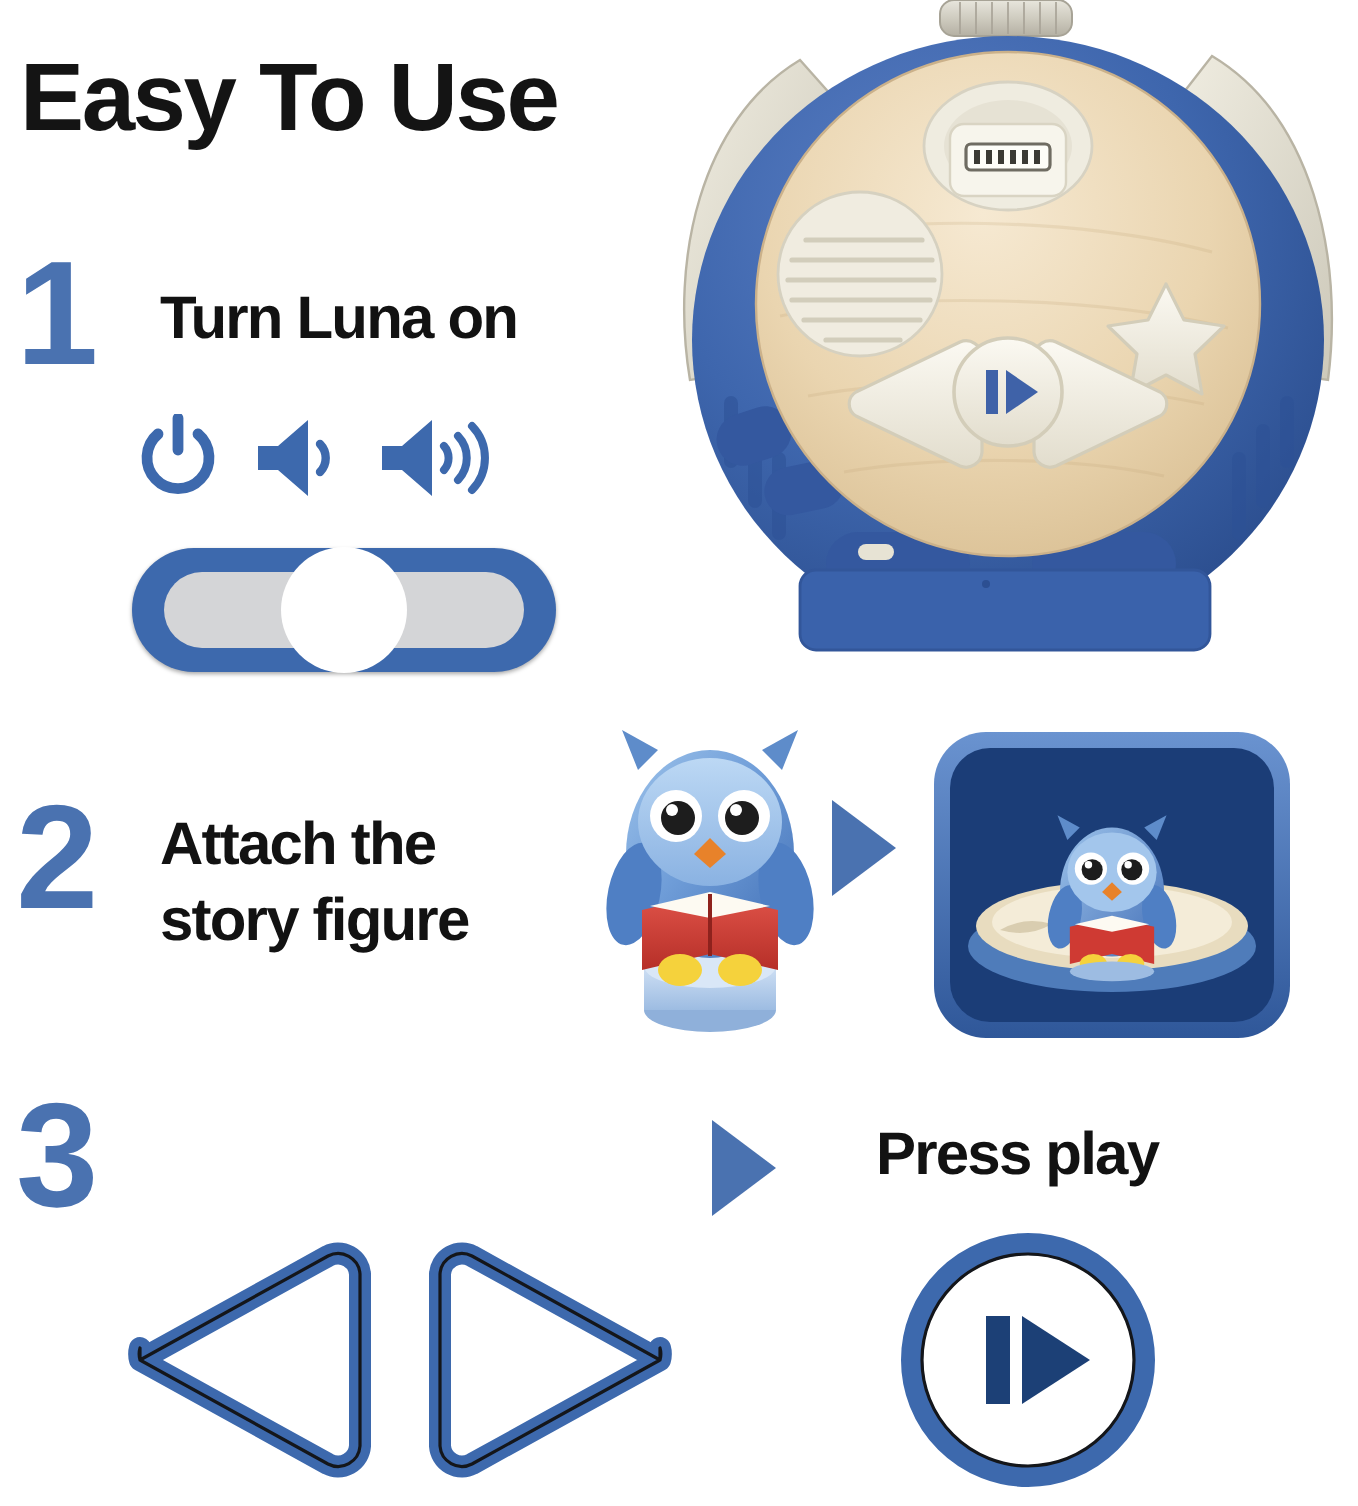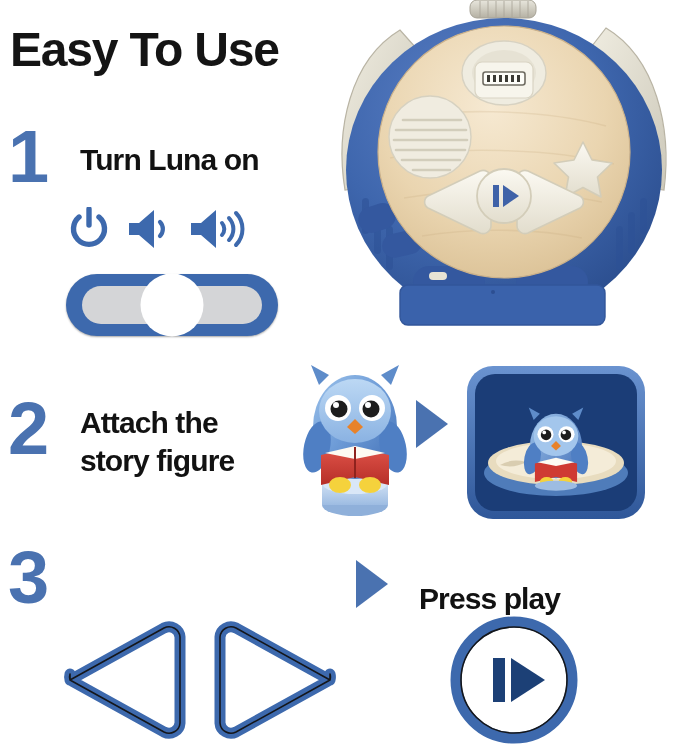--- a/index.html
+++ b/index.html
@@ -360,21 +360,21 @@
   </div>
 
   <div class="stepnum" style="left:8px; top:541px;">3</div>
 
   <div class="arrow3">
     <svg width="40" height="52" viewBox="0 0 40 52">
         <path d="M4 2 L36 26 L4 50 Z" fill="#4a72b0"></path>
       </svg>
   </div>
 
-  <div class="steptext" style="left:419px; top:560px;margin-top:21px;">Press play</div>
+  <div class="steptext" style="left:438px; top:560px;">Press play</div>
 
   <div class="tri-pair">
     <svg width="280" height="130" viewBox="0 0 280 130">
       <g>
         <path d="M10 67 L104 15 a11 11 0 0 1 16 9 l0 86 a11 11 0 0 1 -16 9 L10 67 a11 11 0 0 1 0 -6 Z" fill="none" stroke="#3d69ad" stroke-width="11" stroke-linejoin="round"></path>
         <path d="M10 67 L104 15 a11 11 0 0 1 16 9 l0 86 a11 11 0 0 1 -16 9 L10 67 a11 11 0 0 1 0 -6 Z" fill="none" stroke="#14161a" stroke-width="1.6" stroke-linejoin="round"></path>
       </g>
       <g>
         <path d="M270 67 L176 15 a11 11 0 0 0 -16 9 l0 86 a11 11 0 0 0 16 9 L270 67 a11 11 0 0 0 0 -6 Z" fill="none" stroke="#3d69ad" stroke-width="11" stroke-linejoin="round"></path>
         <path d="M270 67 L176 15 a11 11 0 0 0 -16 9 l0 86 a11 11 0 0 0 16 9 L270 67 a11 11 0 0 0 0 -6 Z" fill="none" stroke="#14161a" stroke-width="1.6" stroke-linejoin="round"></path>

